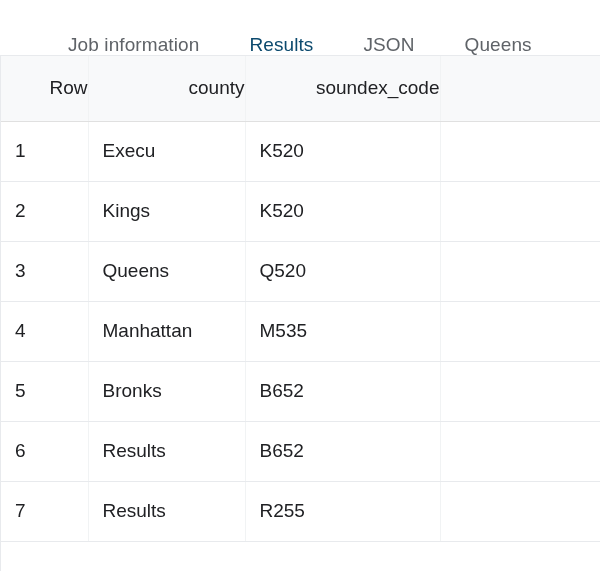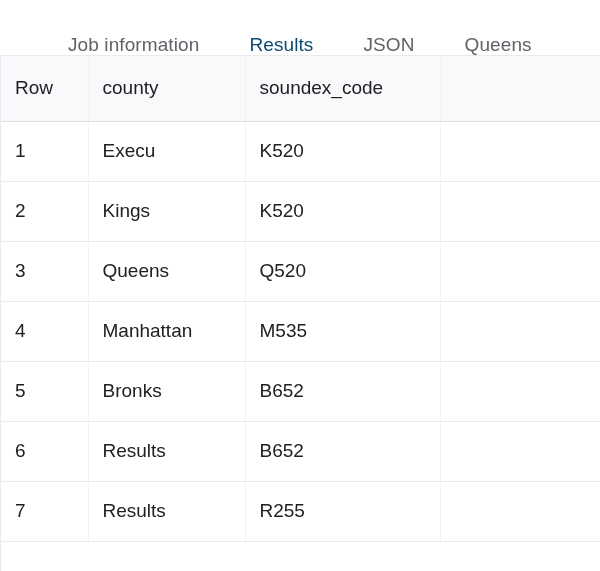--- a/index.html
+++ b/index.html
@@ -73,21 +73,21 @@
   table.results col.c-one  { width: 157px; }
   table.results col.c-two  { width: 195px; }
   table.results col.c-pad  { width: 161px; }
 
   table.results thead th {
     background: #f8f9fa;
     height: 65px;
     font-weight: 500;
     font-size: 19px;
     color: #202124;
-    text-align: left;
+    text-align: right;
     padding: 0 0 0 14px;
     border-bottom: 1px solid #e0e0e0;
     border-right: 1px solid #f1f3f4;
     box-sizing: border-box;
     white-space: nowrap;
     overflow: hidden;
   }
   table.results thead th.c-pad-h { border-right: none; }
 
   table.results tbody td {

